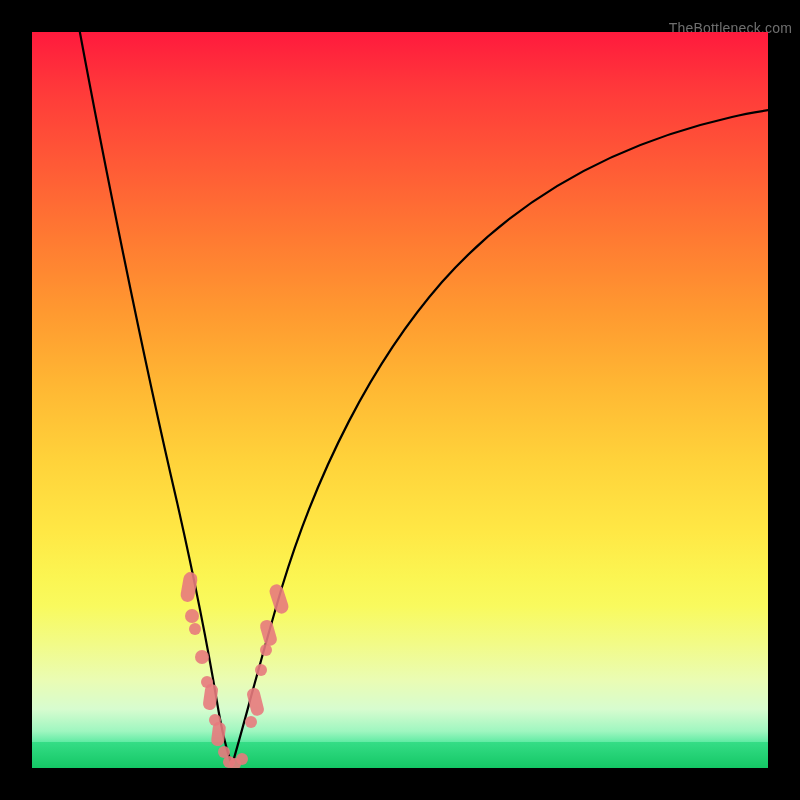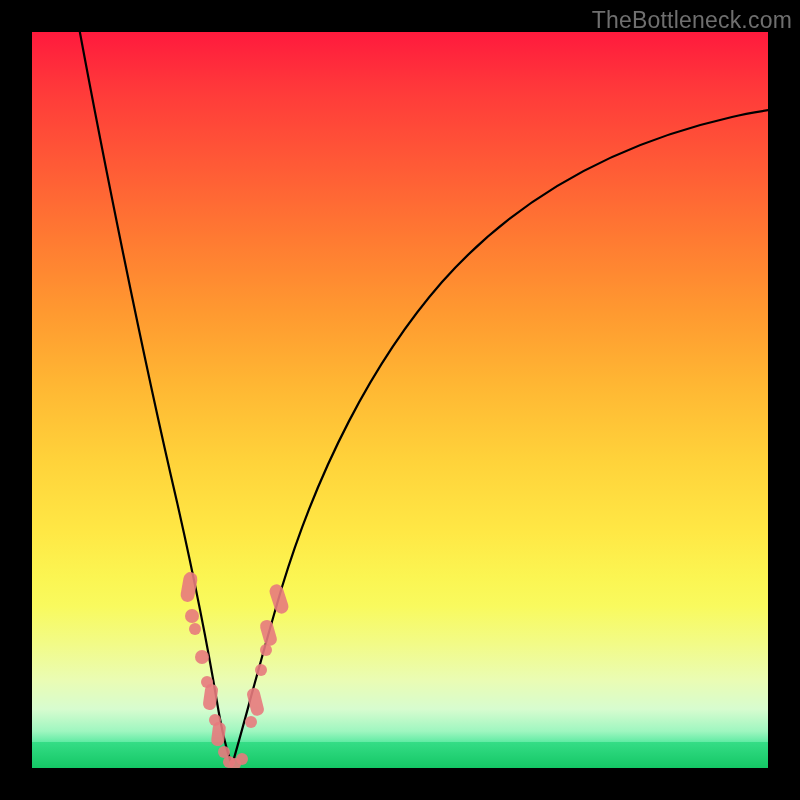--- a/index.html
+++ b/index.html
@@ -50,24 +50,24 @@
   }
   .green-band {
     position: absolute;
     left: 0; right: 0;
     bottom: 0;
     height: 26px;
     background: linear-gradient(to bottom, #35dd86 0%, #14c765 100%);
   }
   .watermark {
     position: absolute;
-    top: 7px;
+    top: 20px;
     right: 8px;
     color: #6f6f6f;
-    font-size: 23px;
+    font-size: 14px;
     font-weight: 500;
     letter-spacing: 0.2px;
     user-select: none;
   }
   svg.curves {
     position: absolute;
     inset: 0;
   }
   .curve-path {
     fill: none;

